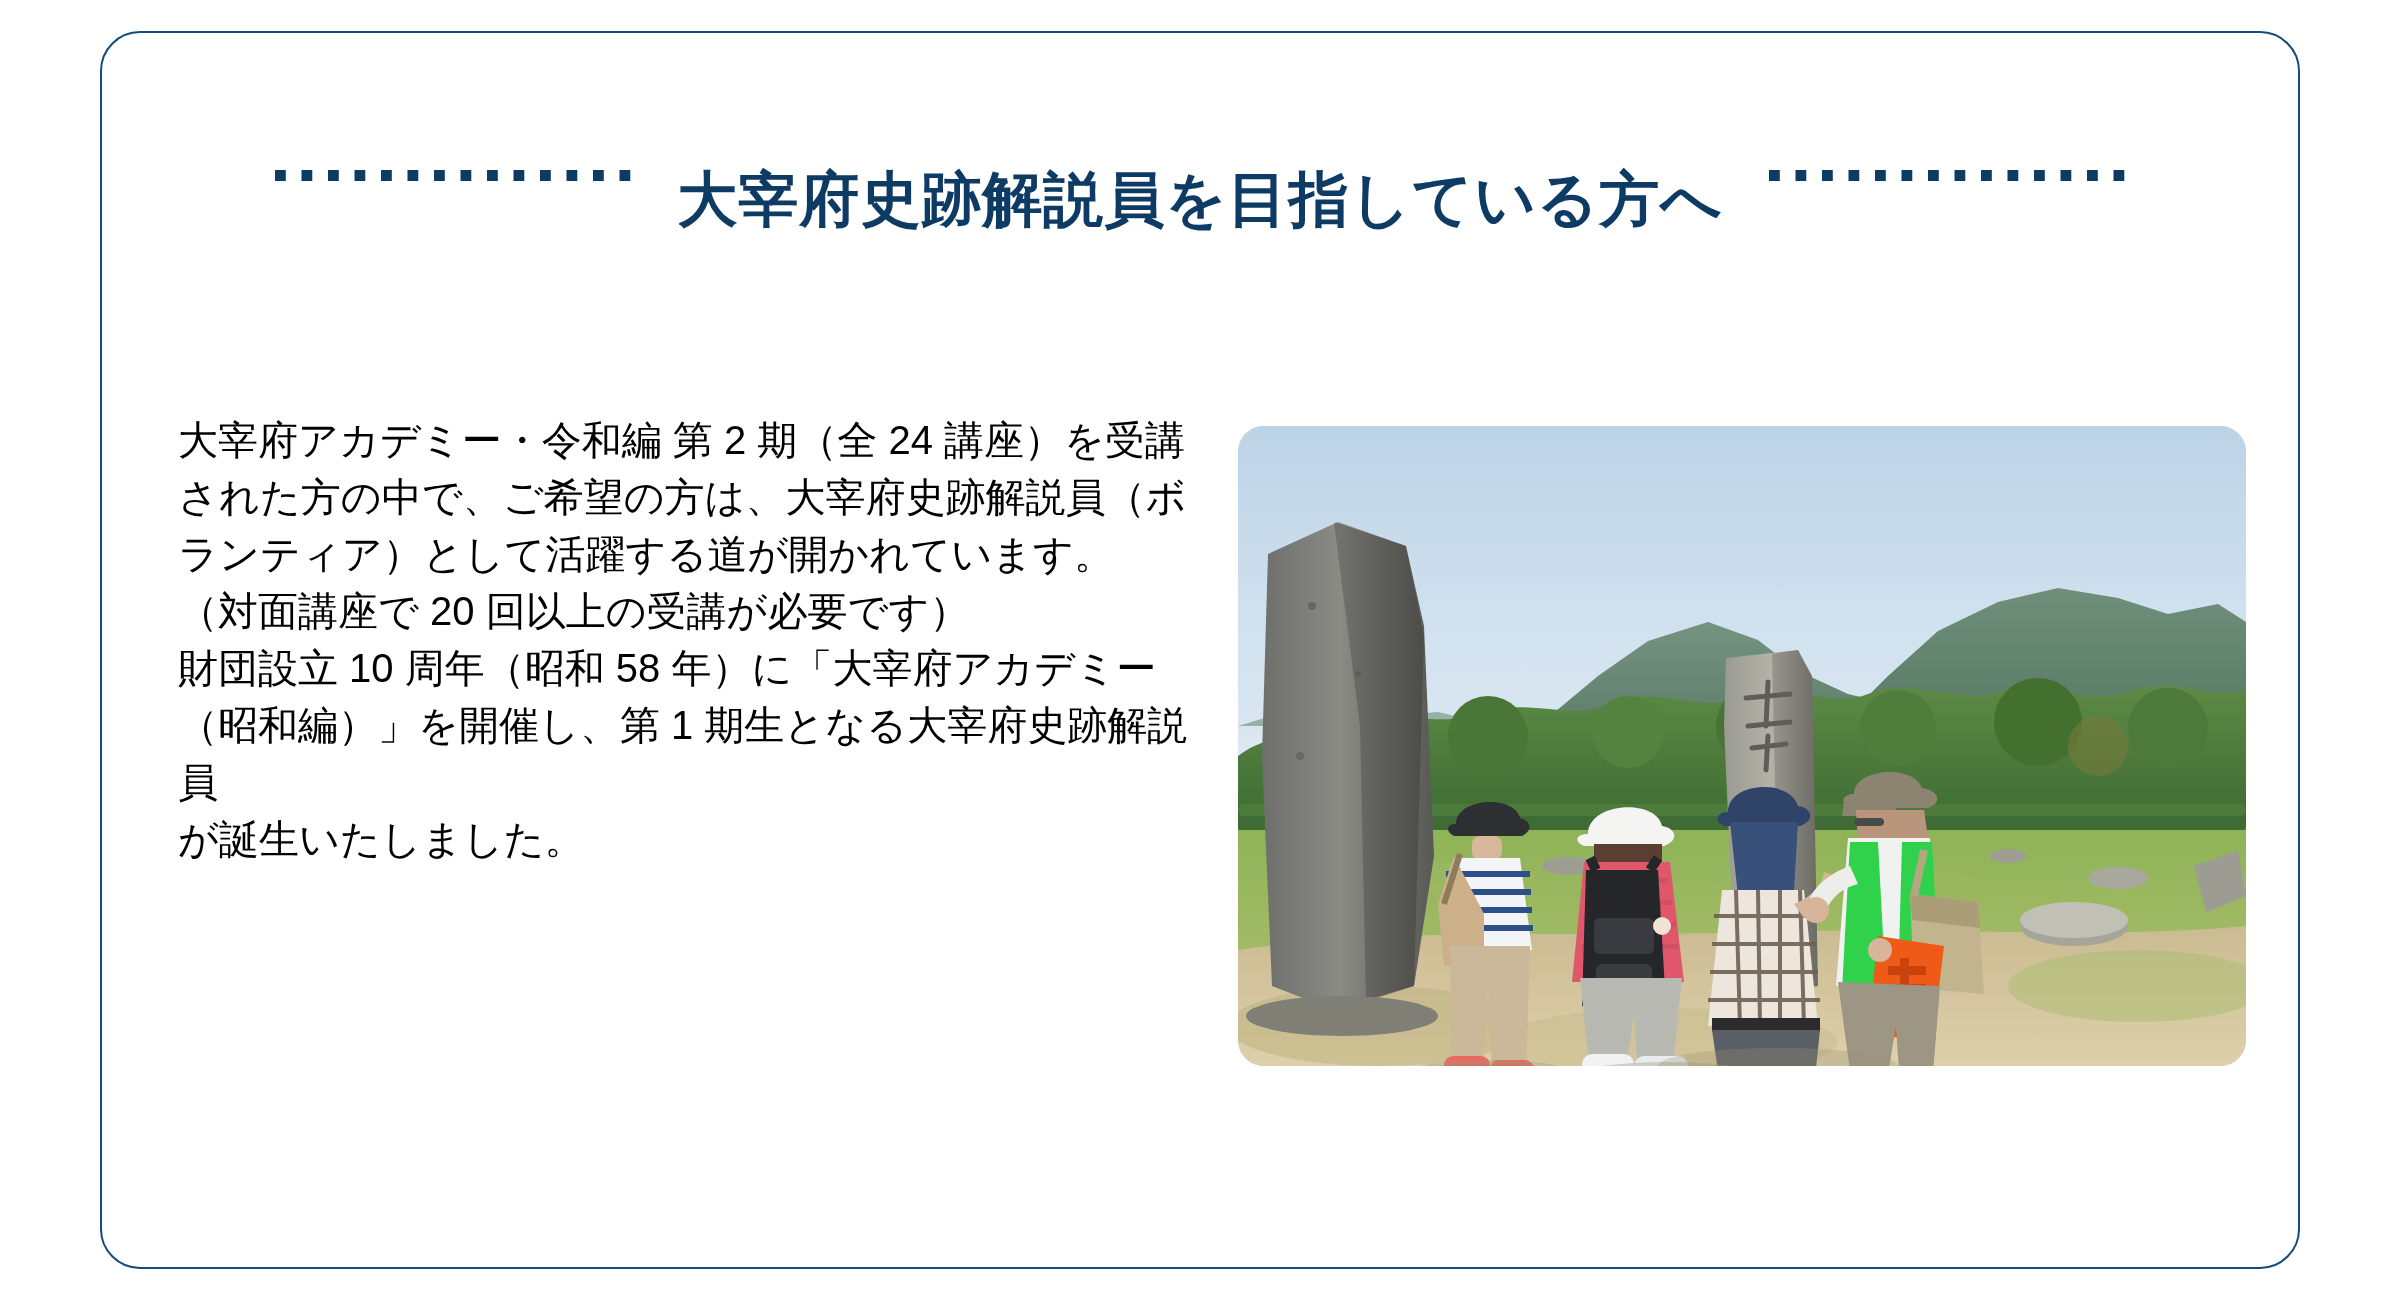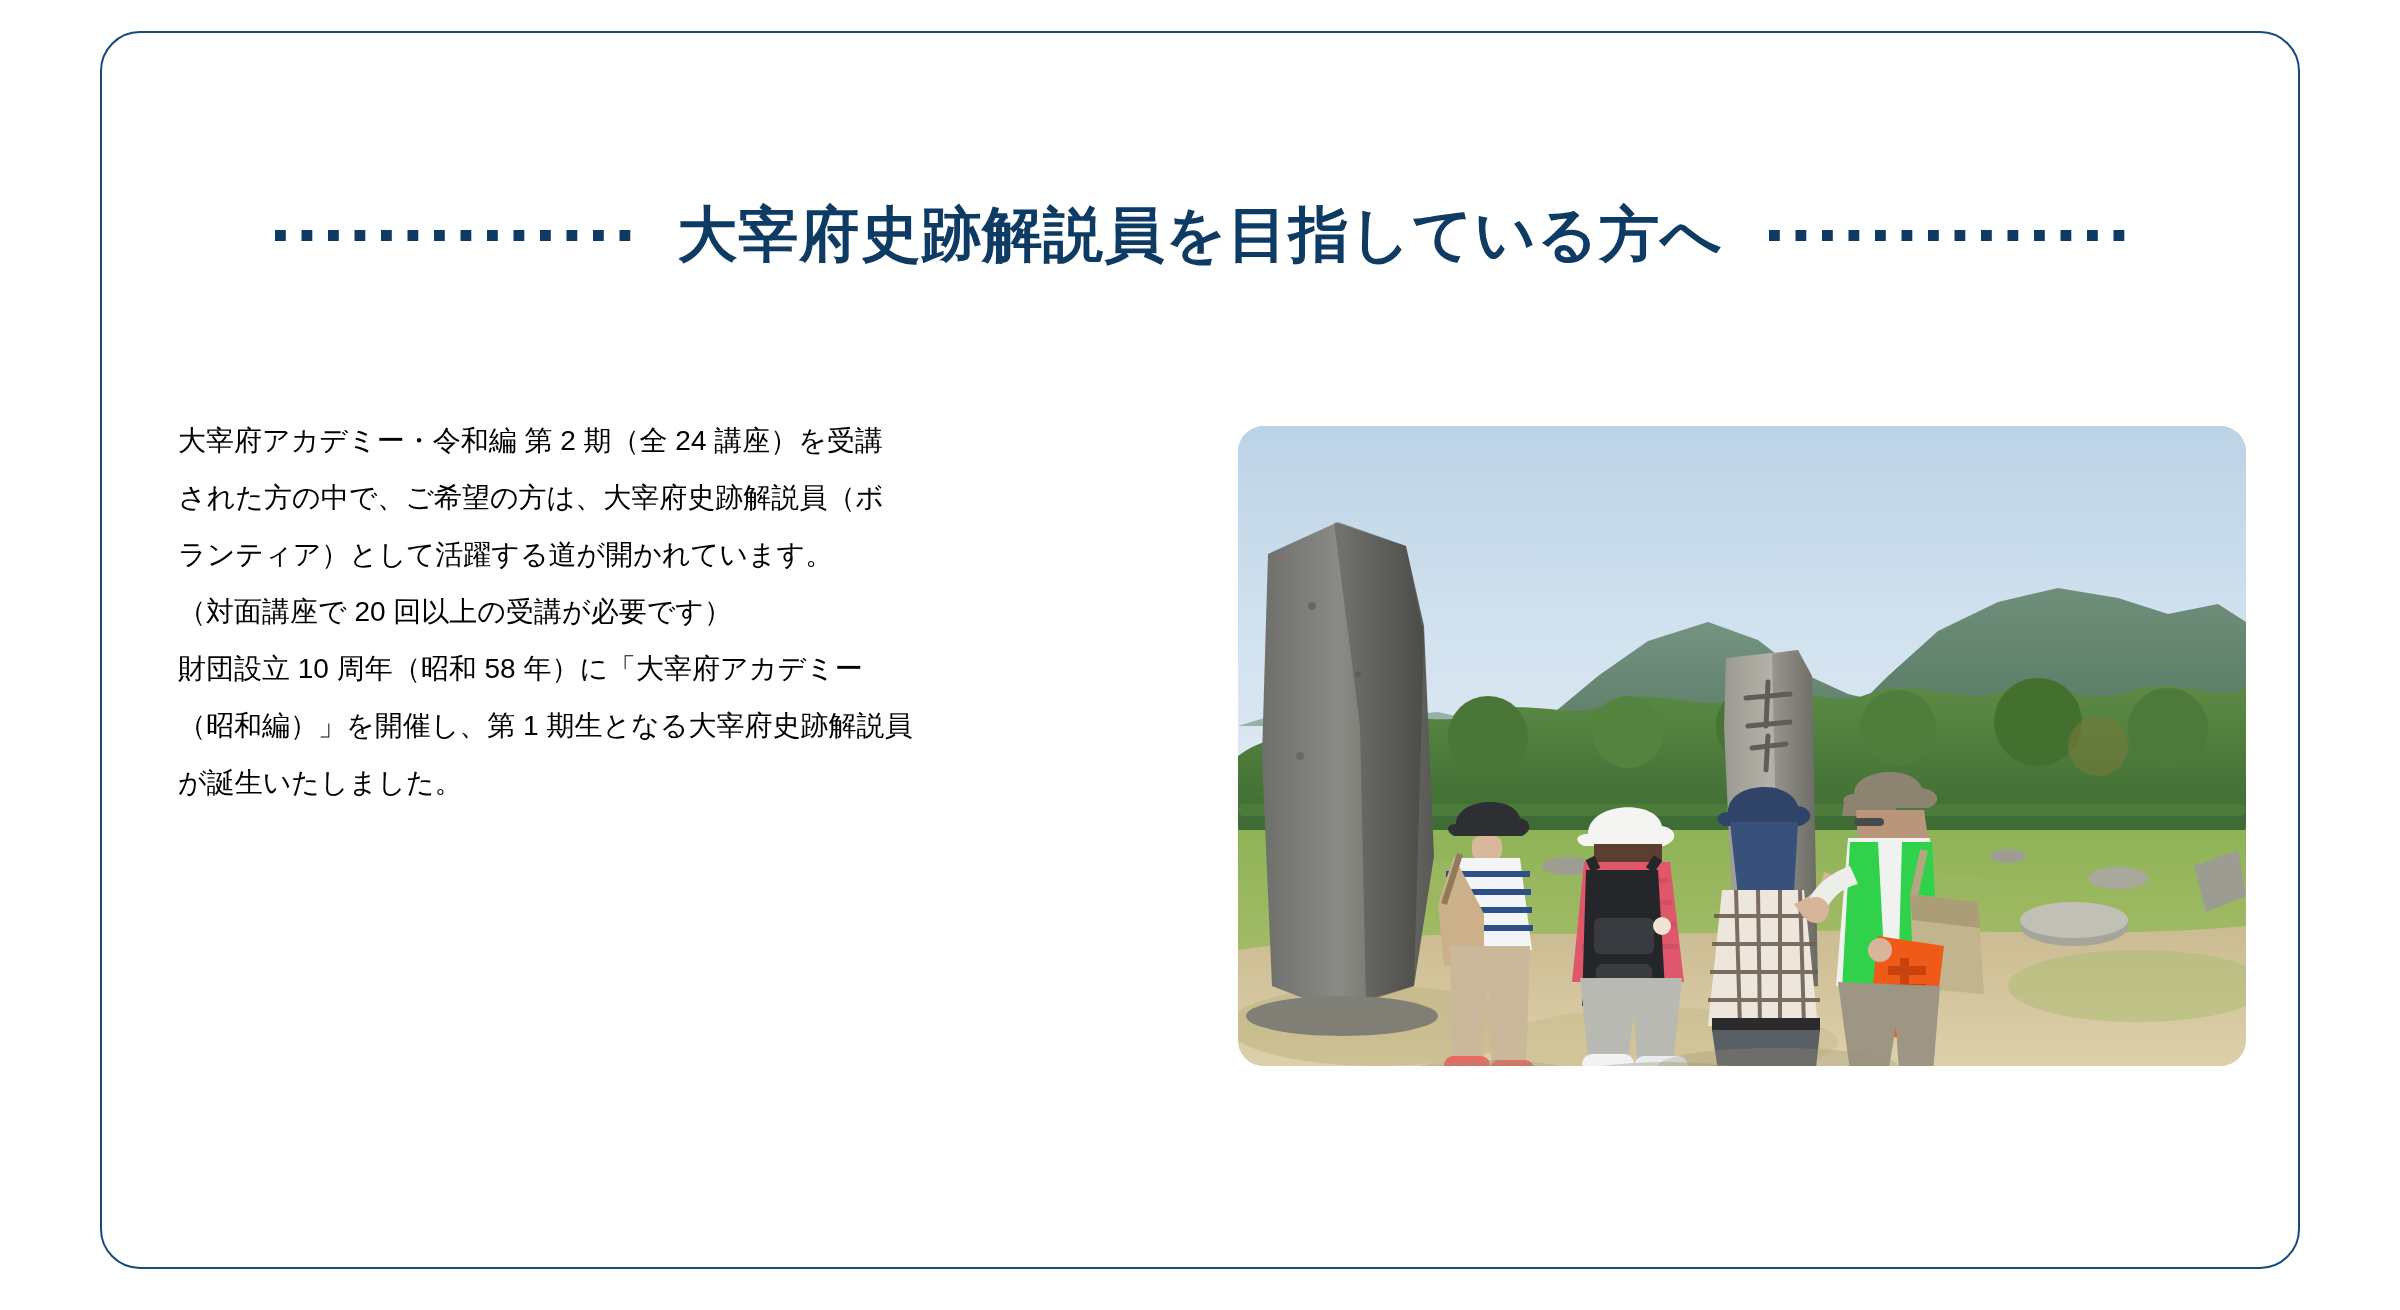--- a/index.html
+++ b/index.html
@@ -28,21 +28,20 @@
     background: #ffffff;
   }
 
   .title-row {
     position: absolute;
     left: 100px;
     top: 170px;
     width: 2200px;
     height: 130px;
     display: flex;
-    align-items: center;
     justify-content: center;
     gap: 0px;
   }
 
   .page-title {
     color: #0e3b63;
     font-size: 60px;
     font-weight: bold;
     letter-spacing: 1px;
     line-height: 1;
@@ -75,21 +74,21 @@
     width: 2200px;
     height: 720px;
   }
 
   .body-text {
     position: absolute;
     left: 78px;
     top: 12px;
     width: 1030px;
     color: #000000;
-    font-size: 28px;
+    font-size: 40px;
     line-height: 57px;
     font-weight: 400;
     font-family: "Liberation Sans", "DejaVu Sans", sans-serif;
   }
   .body-text p {
     margin: 0;
     white-space: pre-line;
   }
 
   

